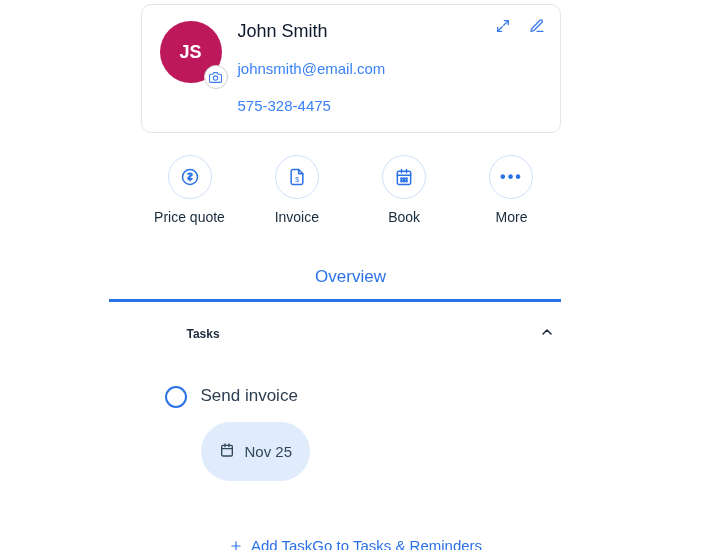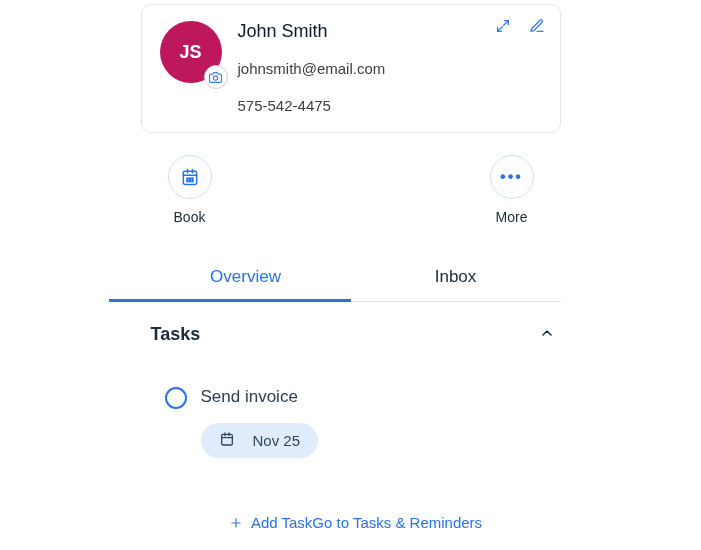--- a/index.html
+++ b/index.html
@@ -72,21 +72,21 @@
     cursor: pointer;
   }
   .info .name {
     font-weight: 400;
     font-size: 18px;
     color: #0e1b2c;
     margin-bottom: 2px;
   }
   .info .line {
     font-size: 15px;
-    color: #404040;
+    color: #3b82f6;
     line-height: 1.4;
     margin-top: 16px;
   }
   .actions-row {
     display: flex;
     justify-content: space-between;
     margin-top: 22px;
     padding: 0 4px;
   }
   .action {
@@ -139,22 +139,23 @@
     background: #2a72e5;
   }
   .section-head {
     display: flex;
     justify-content: space-between;
     align-items: center;
     padding: 22px 6px 0 10px;
   }
   .section-title {
     font-weight: 700;
-    font-size: 18px;
+    font-size: 12px;
     color: #1d2b3a;
+    margin-left: 36px;
   }
   .chev {
     cursor: pointer;
     color: #1a2b3c;
   }
   .task {
     margin-top: 42px;
     padding-left: 24px;
   }
   .task-row {
@@ -170,24 +171,24 @@
   }
   .task-title {
     font-size: 17px;
     color: #2c3e50;
   }
   .date-chip {
     margin-top: 14px;
     margin-left: 36px;
     display: inline-flex;
     align-items: center;
-    gap: 18px;
+    gap: 10px;
     background: #e0ecfb;
     border-radius: 999px;
-    padding: 8px 18px;
+    padding: 20px 18px;
     color: #32475c;
     font-size: 15px;
     cursor: pointer;
   }
   .footer {
     display: flex;
     justify-content: center;
     align-items: center;
     margin-top: 56px;
     padding: 0 6px 0 16px;
@@ -234,25 +235,44 @@
       <div class="avatar-cam">
         <svg width="13" height="13" viewBox="0 0 24 24" fill="none" stroke="currentColor" stroke-width="2" stroke-linecap="round" stroke-linejoin="round">
             <path d="M23 19a2 2 0 0 1-2 2H3a2 2 0 0 1-2-2V8a2 2 0 0 1 2-2h4l2-3h6l2 3h4a2 2 0 0 1 2 2z"></path>
             <circle cx="12" cy="13" r="4"></circle>
           </svg>
       </div>
     </div>
     <div class="info">
       <div class="name">John Smith</div>
       <div class="line">johnsmith@email.com</div>
-      <div class="line">575-542-4475</div>
+      <div class="line">575-328-4475</div>
     </div>
   </div>
 
   <div class="actions-row">
+    <div class="action">
+      <div class="action-circle">
+        <svg width="20" height="20" viewBox="0 0 24 24" fill="none" stroke="currentColor" stroke-width="1.8">
+            <circle cx="12" cy="12" r="9"></circle>
+            <path d="M12 7v10M9.5 9.2c0-1 1-1.8 2.5-1.8s2.5.7 2.5 1.8c0 2.6-5 1.5-5 4.1 0 1.1 1 1.9 2.5 1.9s2.5-.8 2.5-1.9"></path>
+          </svg>
+      </div>
+      <div class="action-label">Price quote</div>
+    </div>
+    <div class="action">
+      <div class="action-circle">
+        <svg width="20" height="20" viewBox="0 0 24 24" fill="none" stroke="currentColor" stroke-width="1.8" stroke-linecap="round" stroke-linejoin="round">
+            <path d="M14 3H7a2 2 0 0 0-2 2v14a2 2 0 0 0 2 2h10a2 2 0 0 0 2-2V8z"></path>
+            <path d="M14 3v5h5"></path>
+            <text x="12" y="18" font-size="8" fill="currentColor" stroke="none" text-anchor="middle">$</text>
+          </svg>
+      </div>
+      <div class="action-label">Invoice</div>
+    </div>
     <div class="action">
       <div class="action-circle">
         <svg width="20" height="20" viewBox="0 0 24 24" fill="none" stroke="currentColor" stroke-width="1.8" stroke-linecap="round">
             <rect x="4" y="5" width="16" height="16" rx="2"></rect>
             <path d="M4 10h16"></path>
             <path d="M9 3v4M15 3v4"></path>
             <circle cx="9" cy="14" r="0.8" fill="currentColor"></circle>
             <circle cx="12" cy="14" r="0.8" fill="currentColor"></circle>
             <circle cx="15" cy="14" r="0.8" fill="currentColor"></circle>
             <circle cx="9" cy="17" r="0.8" fill="currentColor"></circle>
@@ -265,21 +285,20 @@
     <div class="action">
       <div class="action-circle">
         <span class="dots">•••</span>
       </div>
       <div class="action-label">More</div>
     </div>
   </div>
 
   <div class="tabs">
     <div class="tab active">Overview</div>
-    <div class="tab">Inbox</div>
   </div>
 
   <div class="section-head">
     <div class="section-title">Tasks</div>
     <span class="chev">
       <svg width="16" height="16" viewBox="0 0 24 24" fill="none" stroke="currentColor" stroke-width="2.2" stroke-linecap="round" stroke-linejoin="round">
           <polyline points="6 15 12 9 18 15"></polyline>
         </svg>
     </span>
   </div>

